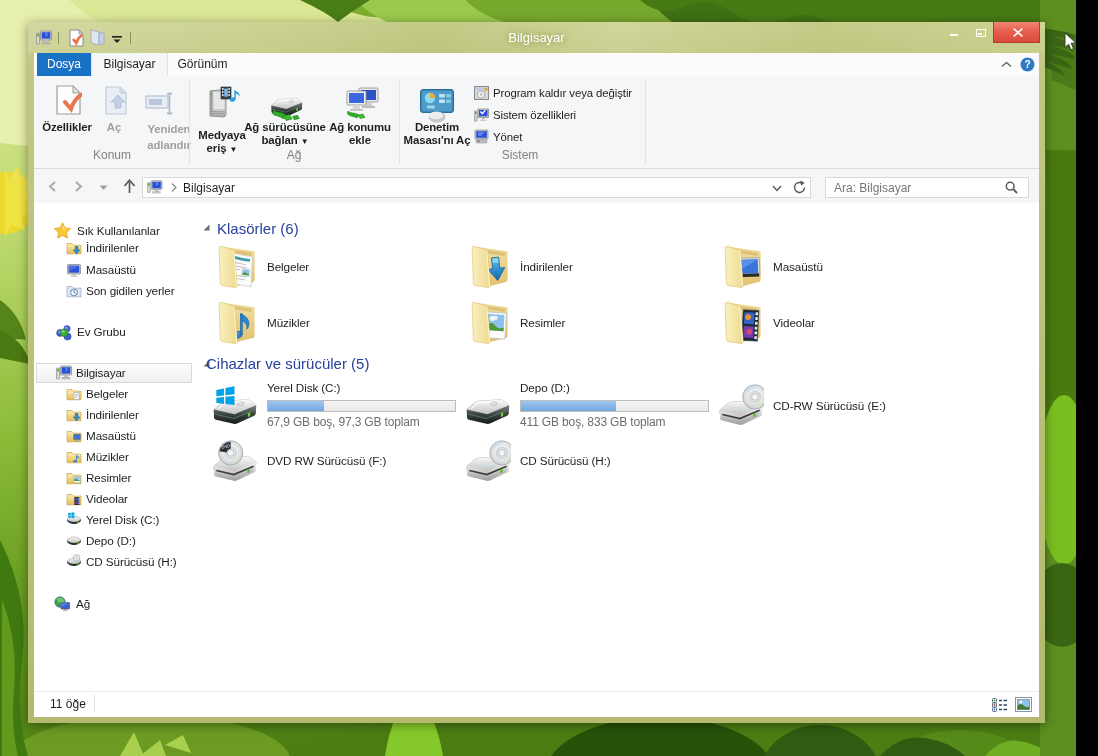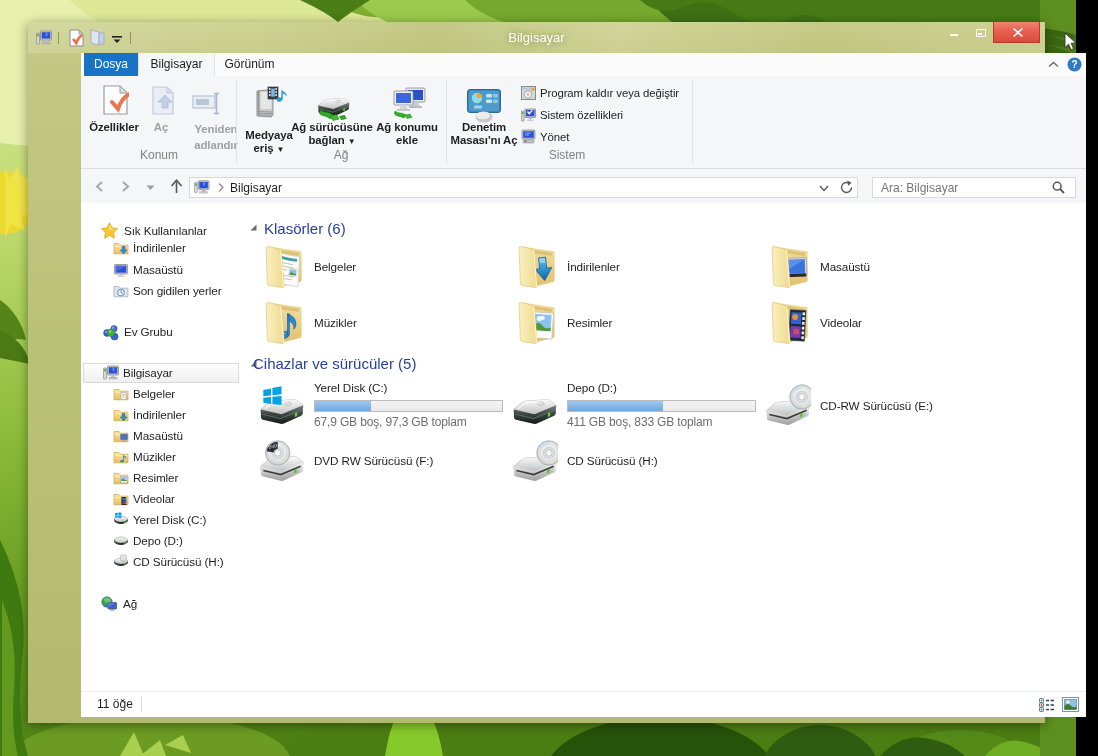--- a/index.html
+++ b/index.html
@@ -1,19 +1,19 @@
 <!DOCTYPE html>
 <html><head><meta charset="utf-8">
 <style>
 html,body{margin:0;padding:0;}
 body{width:1098px;height:756px;overflow:hidden;position:relative;font-family:"Liberation Sans",sans-serif;-webkit-font-smoothing:antialiased;}
 .abs{position:absolute;}
 #wall{position:absolute;left:0;top:0;}
 #win{position:absolute;left:28px;top:22px;width:1017px;height:701px;background:linear-gradient(180deg,#ccd18f 0%,#c2c883 6%,#b9c077 50%,#b3ba70 100%);box-shadow:0 2px 10px rgba(0,0,0,.4);}
-#inner{position:absolute;left:6px;top:31px;width:1005px;height:664px;background:#fff;margin-left:47px;}
+#inner{position:absolute;left:6px;top:31px;width:1005px;height:664px;background:#fff;}
 
 #title{position:absolute;left:0;top:0;width:100%;height:31px;font-size:13px;color:#fff;}
 #title .cap{position:absolute;left:0;top:8px;width:100%;text-align:center;text-shadow:0 0 6px rgba(90,110,30,.65);}
 .qsep{position:absolute;top:10px;width:1px;height:12px;background:#8d9553;}
 #mini{position:absolute;left:922px;top:12px;width:8px;height:2px;background:#fdfdf4;}
 #maxi{position:absolute;left:948px;top:7px;width:8px;height:6px;border:1px solid #fdfdf4;}
 #maxi i{display:block;width:4px;height:2px;background:#fdfdf4;margin:3px 0 0 1px;}
 #closeb{position:absolute;left:965px;top:0px;width:47px;height:21px;background:linear-gradient(180deg,#f08573 0%,#e8604f 45%,#d94b3a 100%);border:1px solid #b83c2e;border-top:none;box-sizing:border-box;}
 #closeb svg{position:absolute;left:19px;top:6px;}
 

